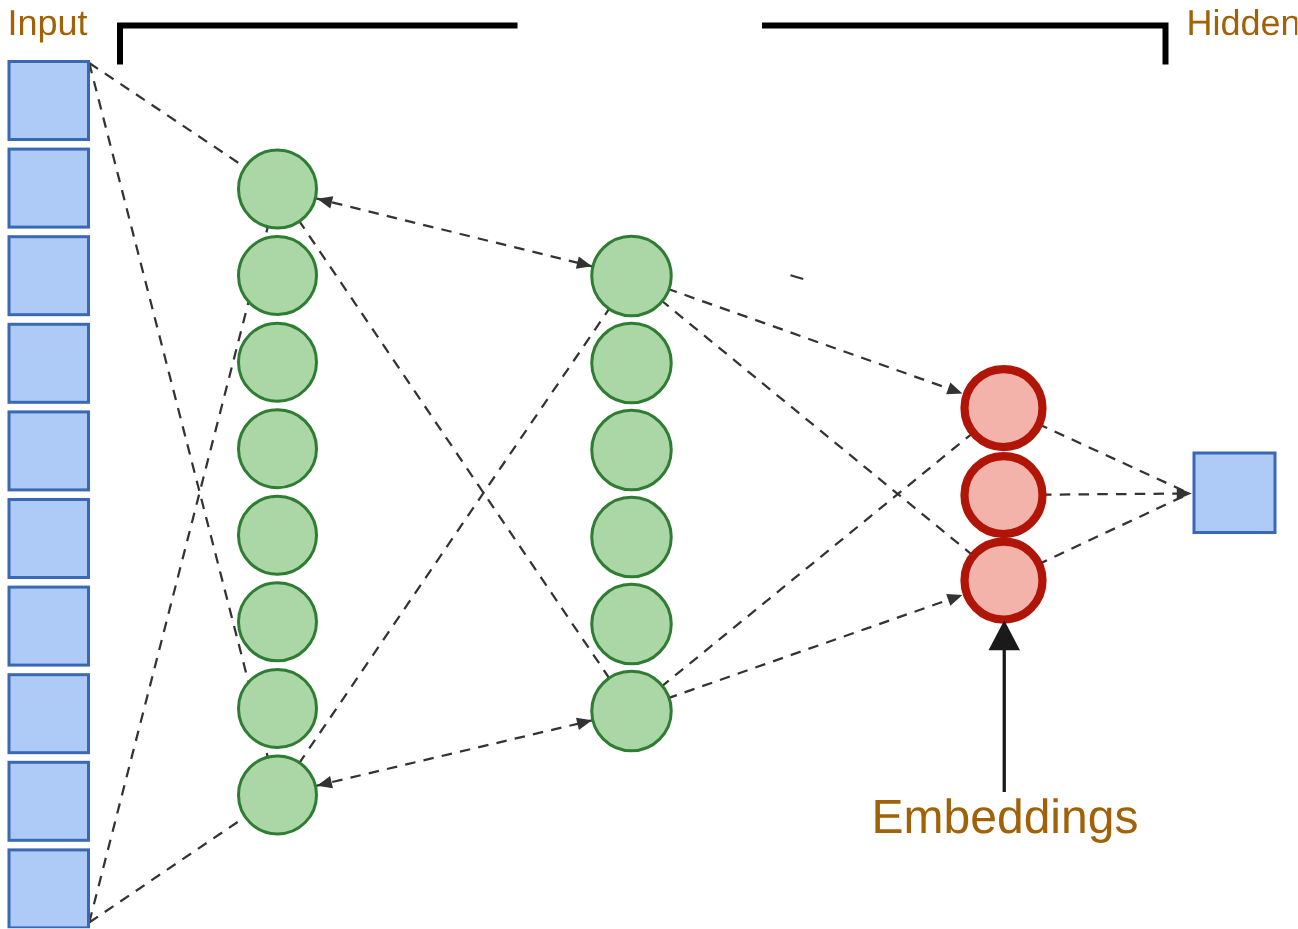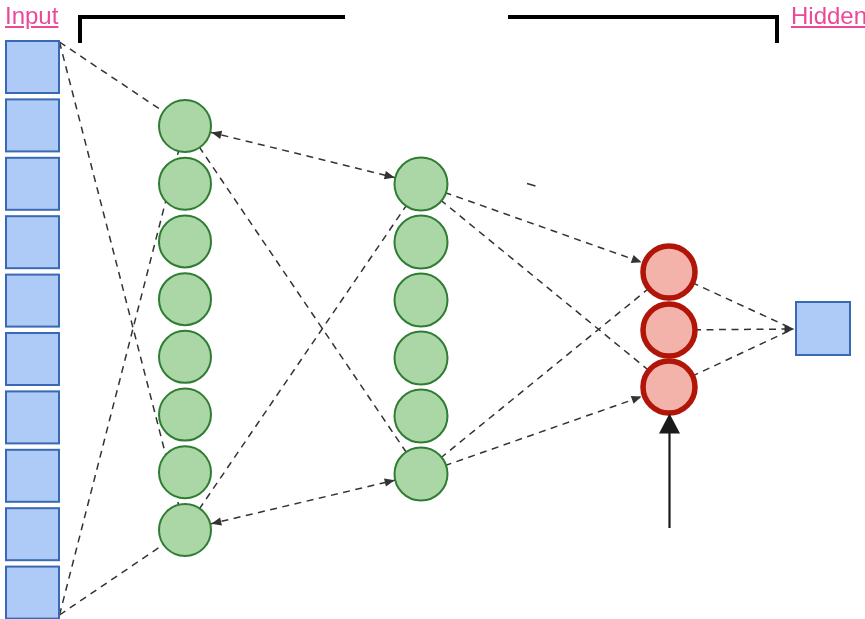--- a/index.html
+++ b/index.html
@@ -1,19 +1,19 @@
 <!DOCTYPE html>
 <html><head>
 <meta charset="utf-8">
 <style>
   html,body{margin:0;padding:0;background:#ffffff;}
   #stage{position:relative;width:865px;height:619px;background:#ffffff;overflow:hidden;
          font-family:"Liberation Sans",sans-serif;}
   #net-svg{position:absolute;left:0;top:0;}
-  .lbl{position:absolute;color:#ec4899;white-space:nowrap;line-height:1.1;text-decoration:underline;}
+  .lbl{position:absolute;color:#a16207;white-space:nowrap;line-height:1.1;}
   #input-label{left:5px;top:3px;font-size:24px;}
   #hidden-label{left:347px;top:3px;width:160px;text-align:center;font-size:24px;}
   #output-label{left:791px;top:3px;font-size:24px;}
   #embeddings-label{left:568px;top:527px;width:204px;text-align:center;font-size:32px;}
 </style>
 </head>
 <body>
 
 <div id="stage">
   <svg id="net-svg" width="865" height="619" viewBox="0 0 865 619" xmlns="http://www.w3.org/2000/svg">
@@ -68,13 +68,14 @@
       <circle cx="669" cy="330" r="26" fill="#F3B2AA" stroke="#B01508" stroke-width="5.5"></circle>
       <circle cx="669" cy="387" r="26" fill="#F3B2AA" stroke="#B01508" stroke-width="5.5"></circle>
       <rect x="796" y="302" width="54" height="53" fill="#AECBF7" stroke="#3968B5" stroke-width="2"></rect>
       <path d="M80 43 L80 17 L345 17" fill="none" stroke="#000000" stroke-width="4"></path>
       <path d="M508 17 L777 17 L777 43" fill="none" stroke="#000000" stroke-width="4"></path>
       <line x1="669.5" y1="528" x2="669.5" y2="433" stroke="#1A1A1A" stroke-width="2.2"></line>
       <polygon points="669.5,413.5 659,433.5 680,433.5" fill="#1A1A1A"></polygon>
     </svg>
   <div class="lbl" id="input-label">Input</div>
   <div class="lbl" id="output-label">Hidden</div>
+  <div class="lbl" id="embeddings-label">Embeddings</div>
 </div>
 
 </body></html>

